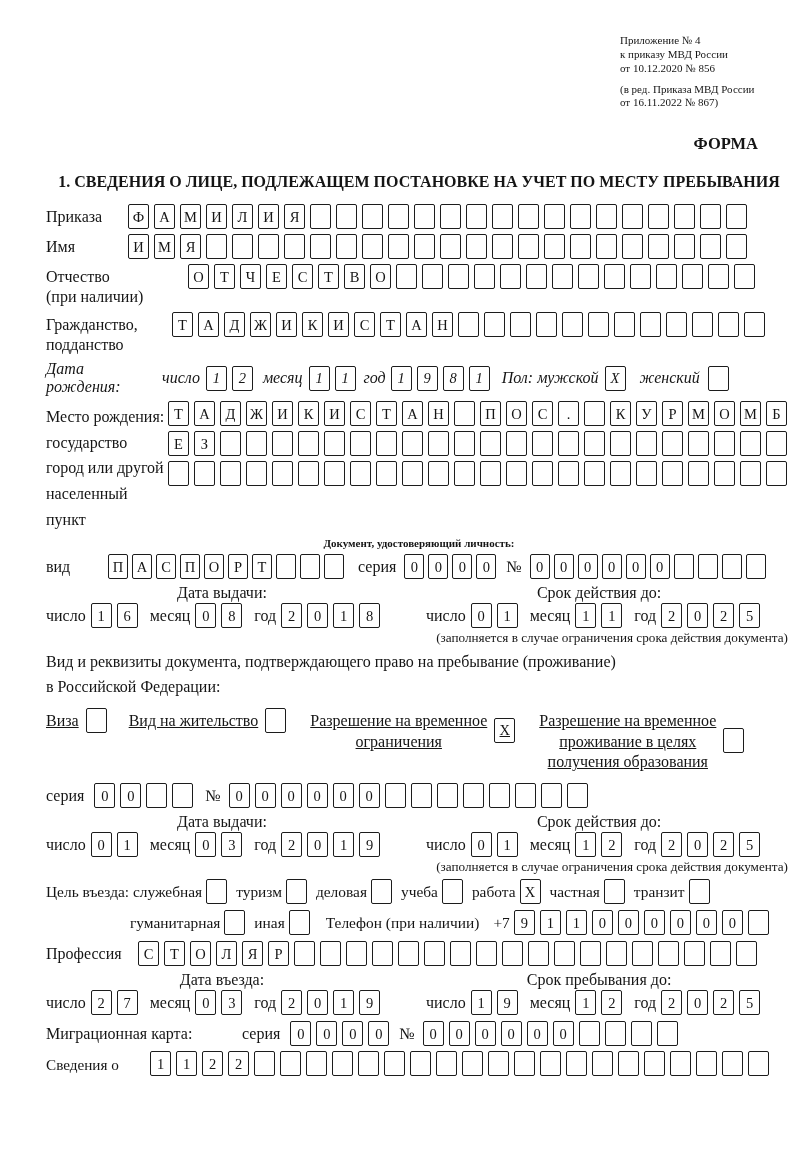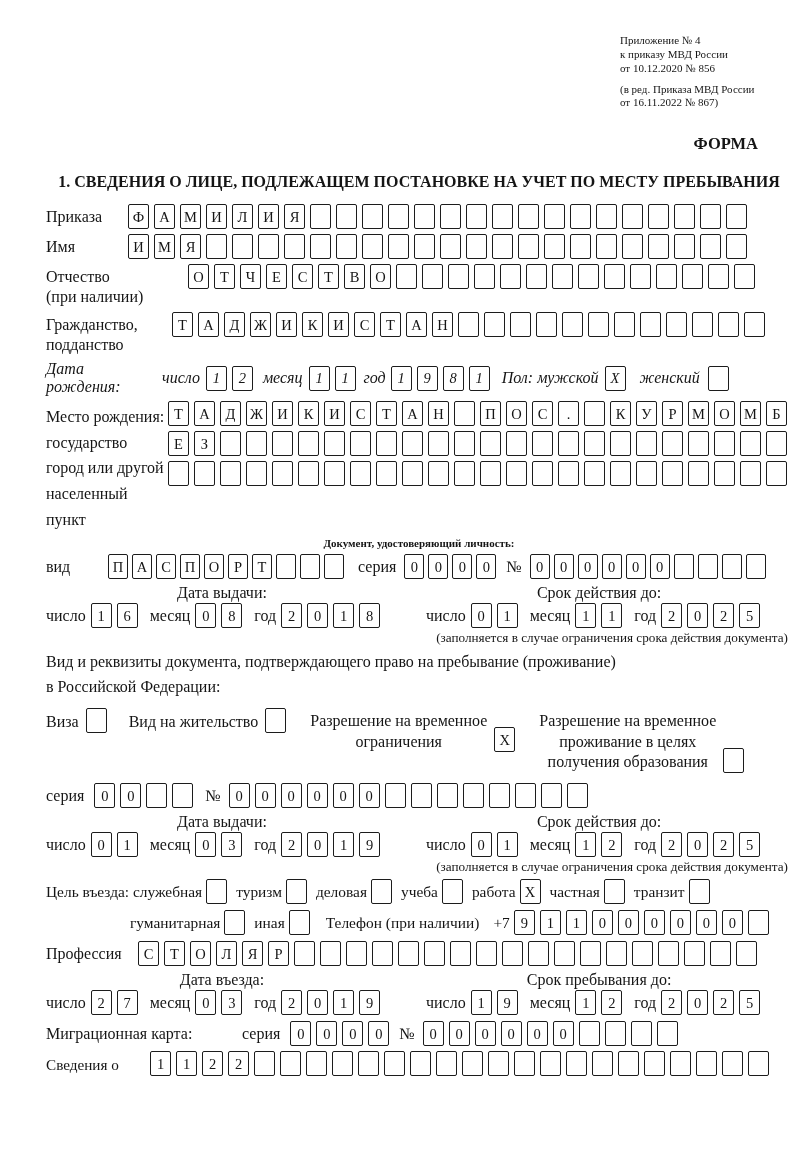--- a/index.html
+++ b/index.html
@@ -41,21 +41,21 @@
   .drow { display: flex; margin-top: 3px; }
   .dgroup { flex: none; }
   .dtitle { text-align: center; margin-bottom: 1px; }
   .dl { display: flex; align-items: center; }
   .dl .t { margin-right: 5px; }
   .dl .boxes { margin-right: 12px; }
   .dnote { font-size: 13.2px; text-align: right; padding-right: 4px; margin: 2px 0 4px 0; }
 
   
   .ckrow { display: flex; align-items: flex-start; margin: 8px 0 10px 0; }
-  .ckitem { display: flex; align-items: flex-end; flex: none; }
+  .ckitem { display: flex; align-items: center; flex: none; text-decoration: underline; }
   .cklabel { line-height: 1.3; padding-top: 3px; }
   .cklabel.ctr { text-align: center; }
   .ckitem .boxes { margin-left: 7px; }
 
   
   .purpose, .purpose2 { display: flex; align-items: center; margin-bottom: 6px; font-size: 15.4px; }
   .purpose > span.t, .purpose2 > span.t { flex: none; margin-right: 4px; }
   .purpose .boxes, .purpose2 .boxes { margin-right: 9px; }
   .purpose2 { padding-left: 84px; }
 

